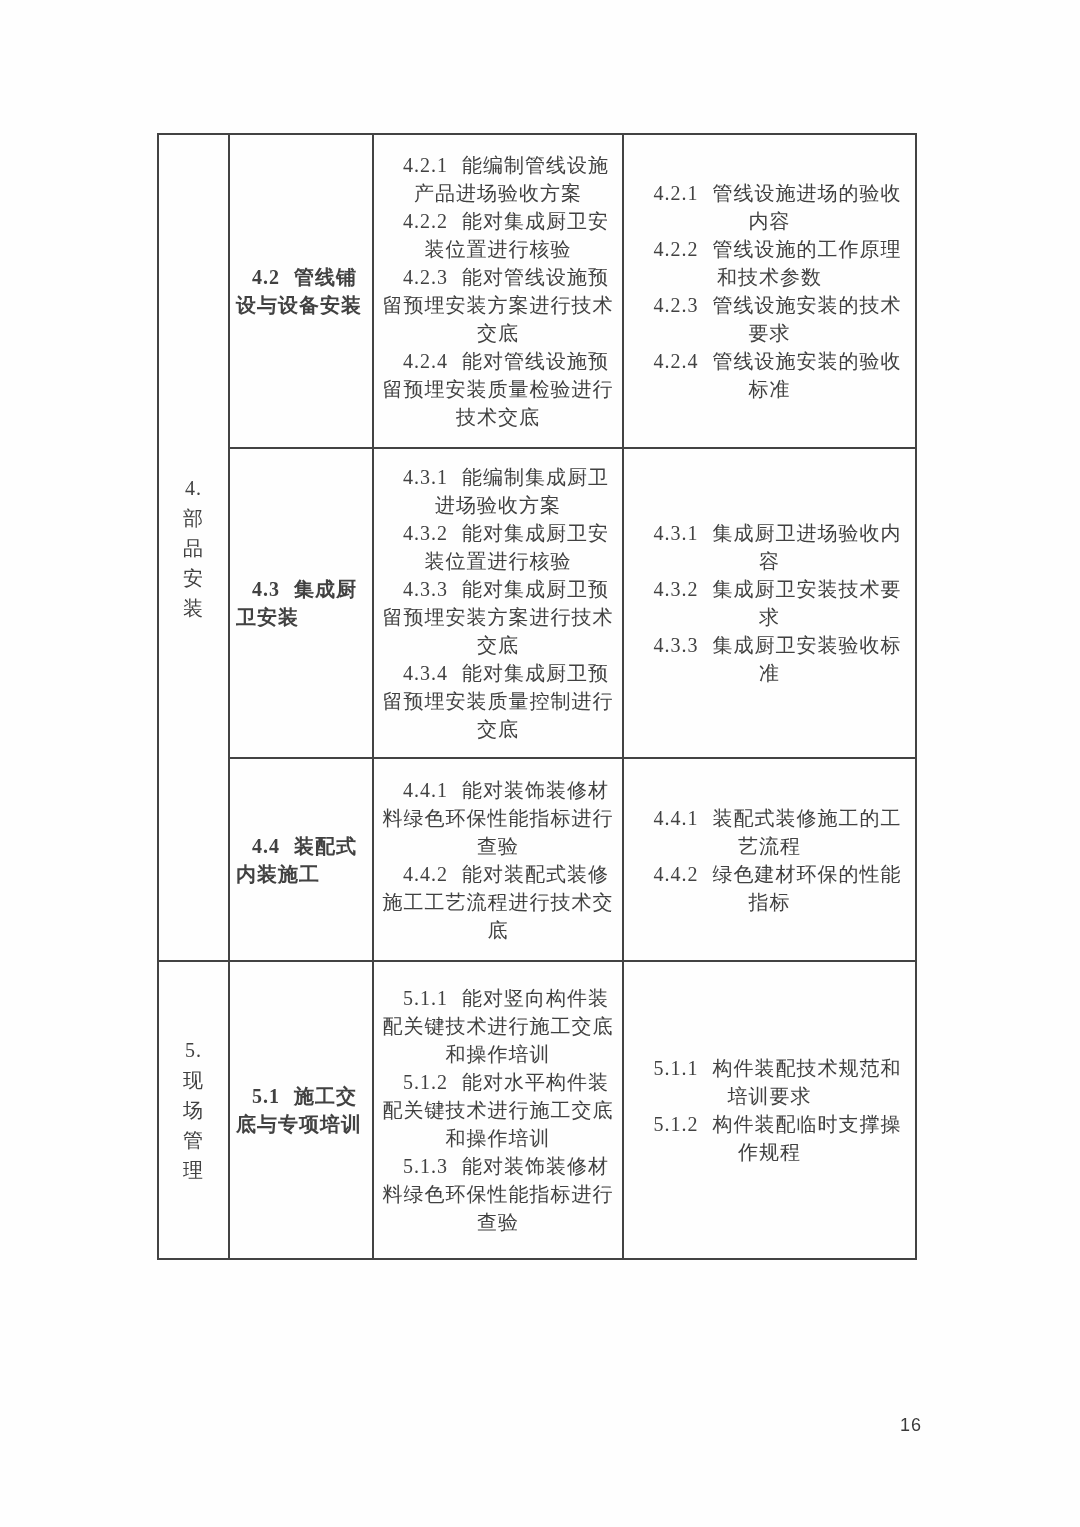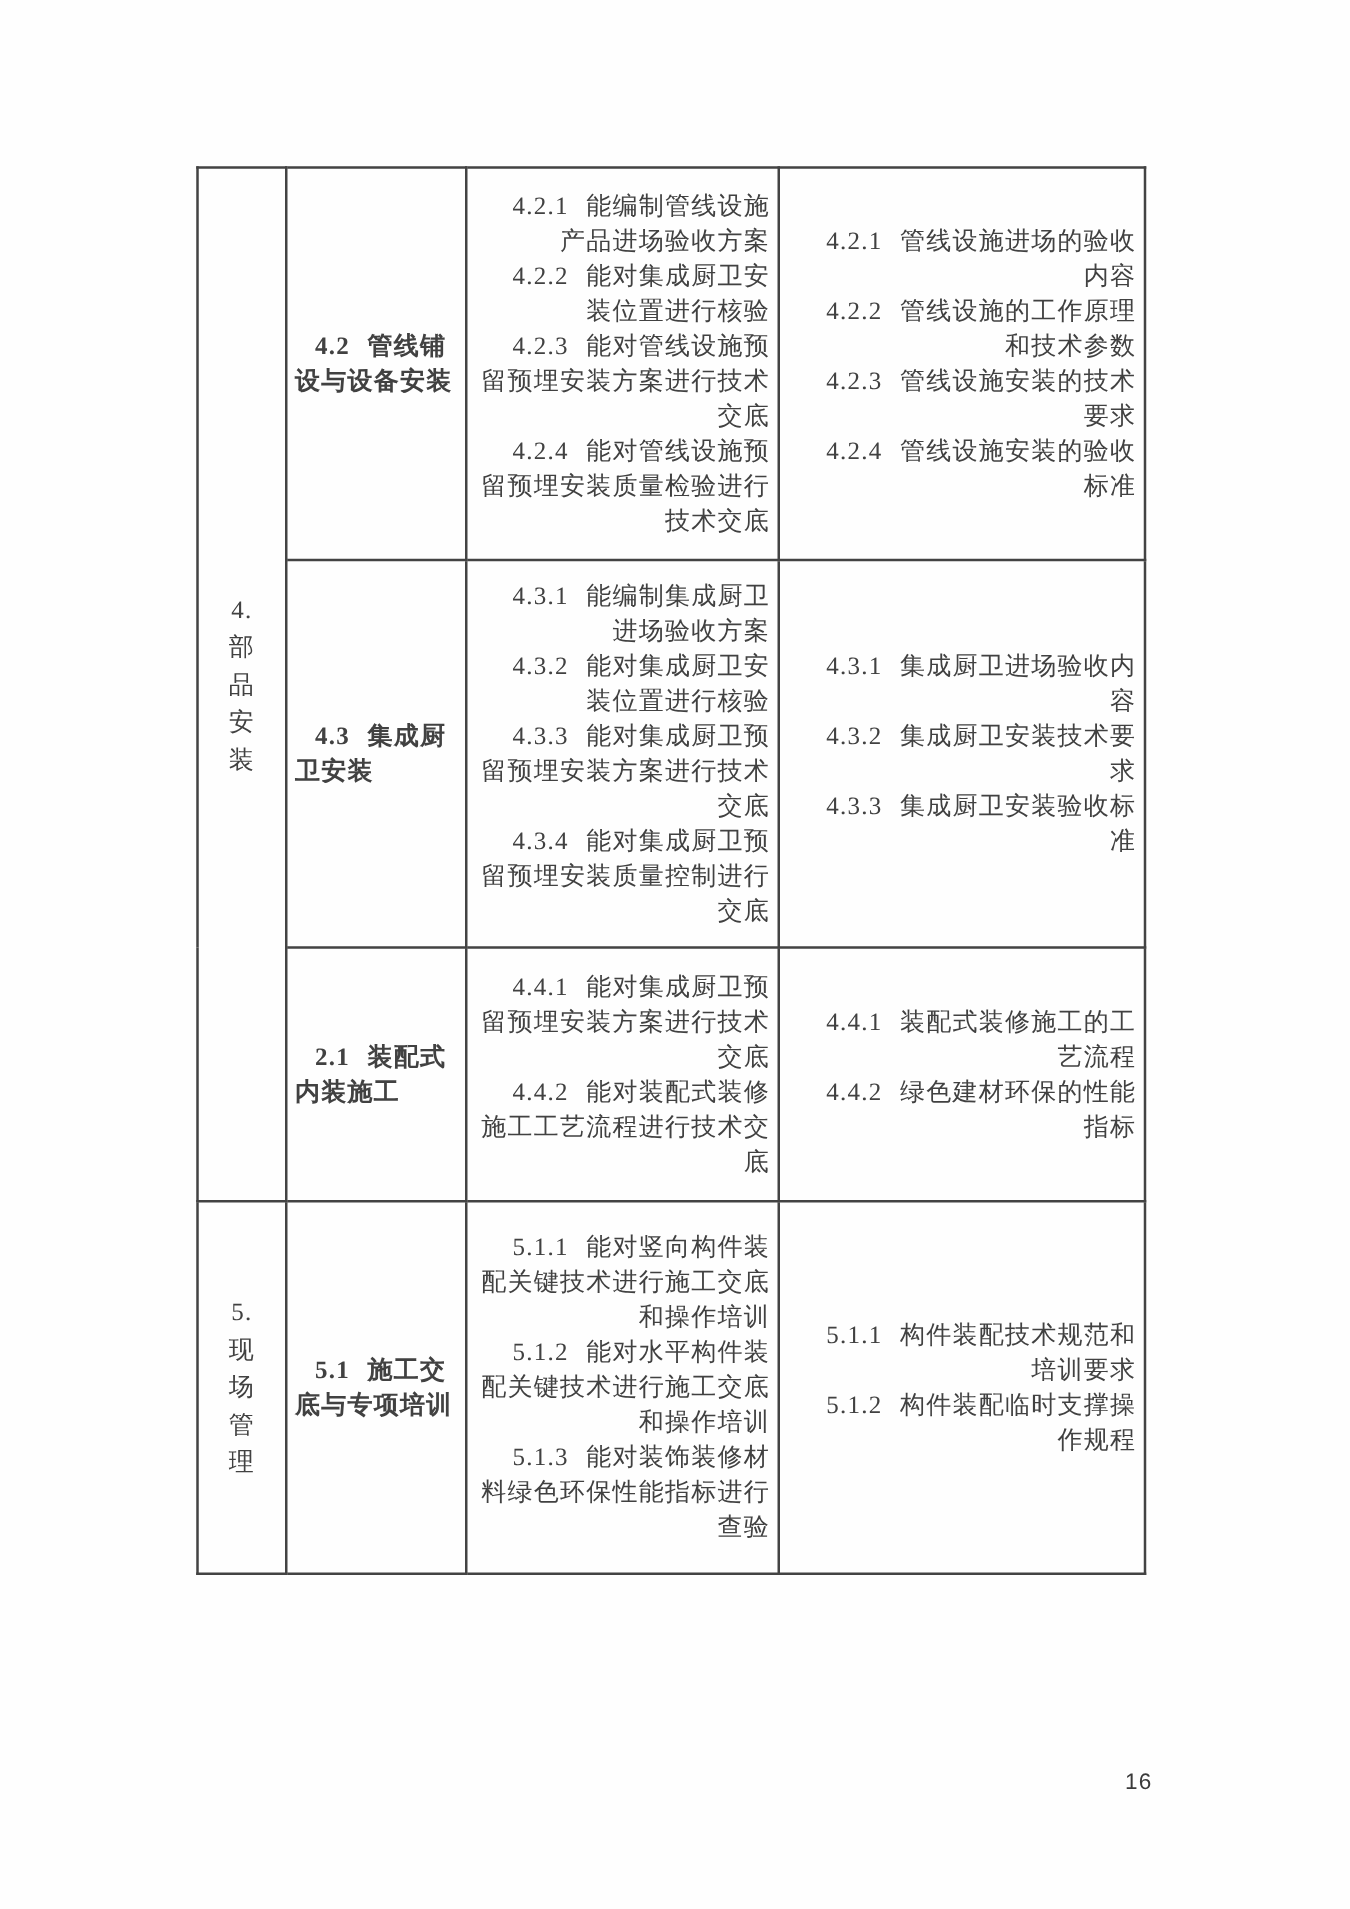--- a/index.html
+++ b/index.html
@@ -51,21 +51,21 @@
     line-height: 30px;
     padding: 0 2px;
   }
   td.work {
     text-align: left;
     padding: 0 6px;
     text-indent: 16px;
     font-weight: bold;
   }
   td.skills, td.knowledge {
-    text-align: right;
+    text-align: center;
     padding: 0 6px;
   }
   td p {
     margin: 0;
     text-indent: 16px;
   }
   .header-table {
     left: 157px;
     top: 1316px;
     width: 758px;
@@ -128,23 +128,23 @@
           <p>4.3.3 能对集成厨卫预留预埋安装方案进行技术交底</p>
           <p>4.3.4 能对集成厨卫预留预埋安装质量控制进行交底</p>
         </td>
         <td class="knowledge">
           <p>4.3.1 集成厨卫进场验收内容</p>
           <p>4.3.2 集成厨卫安装技术要求</p>
           <p>4.3.3 集成厨卫安装验收标准</p>
         </td>
       </tr>
       <tr class="row-44">
-        <td class="work">2.1 装配式内装施工</td>
+        <td class="work">4.4 装配式内装施工</td>
         <td class="skills">
-          <p>4.4.1 能对集成厨卫预留预埋安装方案进行技术交底</p>
+          <p>4.4.1 能对装饰装修材料绿色环保性能指标进行查验</p>
           <p>4.4.2 能对装配式装修施工工艺流程进行技术交底</p>
         </td>
         <td class="knowledge">
           <p>4.4.1 装配式装修施工的工艺流程</p>
           <p>4.4.2 绿色建材环保的性能指标</p>
         </td>
       </tr>
       <tr class="row-51">
         <td class="func">5.
 现

